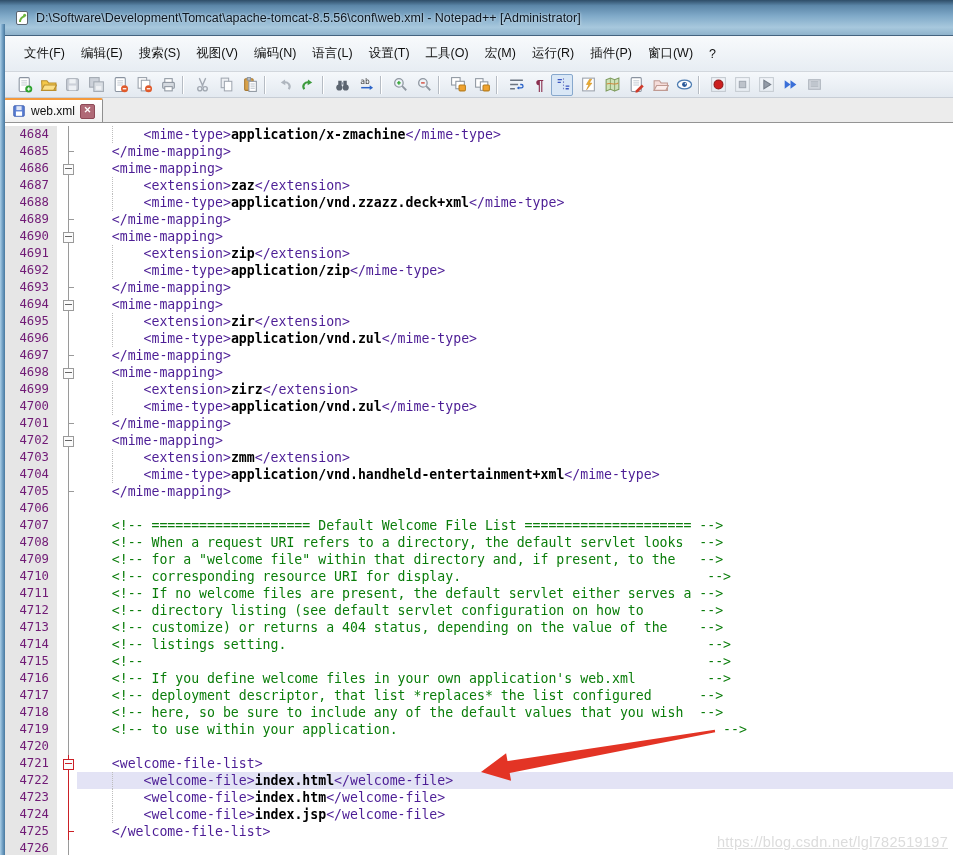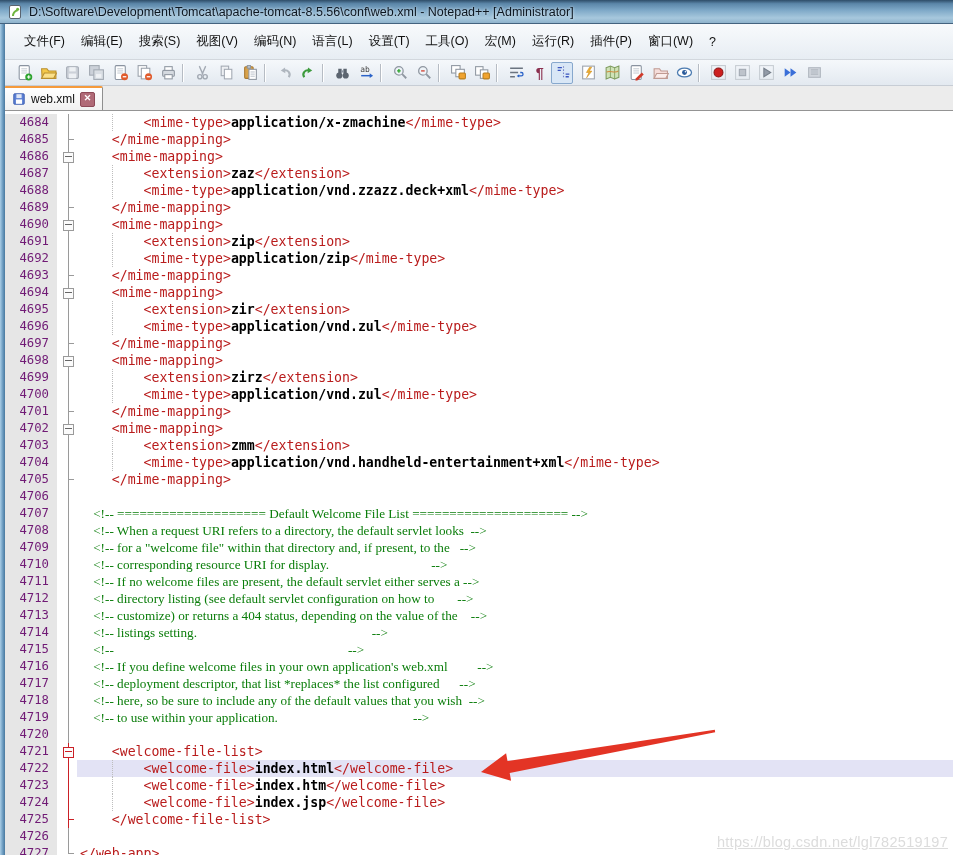--- a/index.html
+++ b/index.html
@@ -1,21 +1,21 @@
 <!DOCTYPE html>
 <html><head>
 <meta charset="utf-8">
 <style>
   html,body{margin:0;padding:0;width:953px;height:855px;overflow:hidden;background:#fff;
     font-family:"Liberation Sans", sans-serif;}
   .window{position:relative;width:953px;height:855px;background:#fff;}
 
   
-  .titlebar{height:24px;background:linear-gradient(180deg,#2e4d68 0%,#5b86a8 16%,#7fa9c8 45%,#a7c8dd 78%,#8fb3cc 100%);
-    display:flex;align-items:center;padding-left:7px;box-sizing:border-box;border-bottom:1px solid #44637f;}
+  .titlebar{height:36px;background:linear-gradient(180deg,#2e4d68 0%,#5b86a8 16%,#7fa9c8 45%,#a7c8dd 78%,#8fb3cc 100%);
+    display:flex;align-items:center;padding-left:14px;box-sizing:border-box;border-bottom:1px solid #44637f;}
   .appicon{width:16px;height:16px;margin-right:6px;flex:0 0 auto;}
   .titletext{font-size:12.5px;color:#0c1620;white-space:nowrap;text-shadow:0 0 3px rgba(255,255,255,.8);}
 
   
   .menubar{height:36px;background:linear-gradient(#f8fafc,#e7edf3);border-bottom:1px solid #d2d7dd;
     display:flex;align-items:center;padding-left:16px;box-sizing:border-box;}
   .menuitem{font-size:12.5px;color:#111;padding:3px 8px;white-space:nowrap;cursor:default;}
 
   
   .toolbar{height:26px;background:linear-gradient(#f5f8fb,#e3e9f0);border-bottom:1px solid #c7cdd5;
@@ -49,23 +49,23 @@
   .ftick{position:absolute;left:8px;top:8px;width:6px;height:1px;background:#9a9a9a;}
   .fbox{position:absolute;left:3px;top:4px;width:9px;height:9px;border:1px solid #9a9a9a;background:#fbfbfb;z-index:2;}
   .fbox::after{content:"";position:absolute;left:1px;right:1px;top:3px;height:1px;background:#666;}
   .red .fv,.red .ftick{background:#cb2026;}
   .red .fbox{border-color:#cb2026;}
   .red .fbox::after{background:#cb2026;}
   .code{flex:1;position:relative;white-space:pre;overflow:hidden;font-family:"DejaVu Sans Mono",monospace;
     font-size:13.2px;line-height:17px;color:#000;padding-left:3px;}
   .row.current .code{background:#e3e3f5;}
   .guide{position:absolute;left:35px;top:0;bottom:0;width:0;border-left:1px dotted #bdbdbd;}
-  .tag{color:#b91c1c;}
+  .tag{color:#4c1d95;}
   .val{font-weight:bold;color:#000;}
-  .cmt{color:#0a7d0a;font-family:Liberation Serif, serif;}
+  .cmt{color:#0a7d0a;}
 
   
   .leftborder{position:absolute;left:0;top:24px;bottom:0;width:5px;z-index:6;
     background:linear-gradient(90deg,#aacde6 0%,#6d9cc0 55%,#49789e 100%);}
 
   
   .arrow-overlay{position:absolute;left:0;top:0;width:953px;height:855px;pointer-events:none;z-index:8;}
   .watermark{position:absolute;right:5px;bottom:5px;font-size:14.5px;color:#dcdcdc;z-index:7;letter-spacing:.3px;text-decoration:underline;}
 </style>
 </head>

